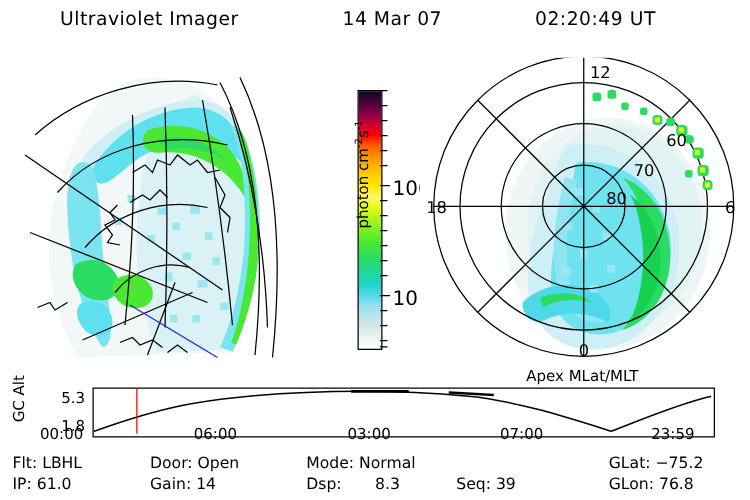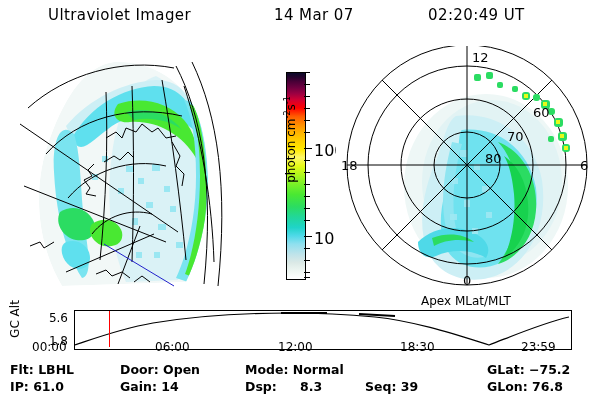--- a/index.html
+++ b/index.html
@@ -78,21 +78,21 @@
   .orbit-ylab{
     position:absolute;left:-16px;top:18px;width:62px;
     transform:rotate(-90deg);transform-origin:center center;
     font-size:12px;text-align:center;white-space:nowrap;
   }
   .orbit-ytick{position:absolute;font-size:12px;white-space:nowrap;text-align:right;width:34px;}
   .orbit-xtick{position:absolute;font-size:12px;white-space:nowrap;top:46px;}
   .orbit-marker{position:absolute;width:1px;background:#ff0000;}
 
   
-  .status{position:absolute;left:0;top:362px;width:600px;height:38px;font-weight:bold;}
+  .status{position:absolute;left:0;top:362px;width:600px;height:38px;}
   .status span{position:absolute;font-size:12.5px;white-space:nowrap;}
   .st-r0{top:0px;}
   .st-r1{top:17px;}
   .c0{left:10px;}  .c1{left:120px;} .c2{left:245px;}
   .c3{left:365px;} .c4{left:487px;}
   .c2v{left:300px;}
 </style>
 </head>
 <body>
 
@@ -314,38 +314,38 @@
       <text x="197" y="71" font-size="13" font-family="DejaVu Sans, sans-serif" fill="#000">60</text>
       <text x="171" y="95" font-size="13" font-family="DejaVu Sans, sans-serif" fill="#000">70</text>
       <text x="149" y="117" font-size="13" font-family="DejaVu Sans, sans-serif" fill="#000">80</text>
     </svg>
   </div>
 
   <div class="panel" id="orbit-panel">
     <span class="orbit-caption oc-right">Apex MLat/MLT</span>
 
     <div class="orbit-ylab">GC Alt</div>
-    <span class="orbit-ytick" style="left:34px;top:17px;">5.6</span>
+    <span class="orbit-ytick" style="left:34px;top:17px;">5.3</span>
     <span class="orbit-ytick" style="left:34px;top:40px;">1.8</span>
 
     <div class="orbit-box">
       <svg width="494" height="36" viewBox="0 0 494 36">
         <path d="M0,34 C18,28 44,18 78,12 C120,5 170,2 214,2
                  C250,2 268,3 300,6 C340,10 382,24 414,34
                  C440,24 468,12 494,6" fill="none" stroke="#000" stroke-width="1.2"></path>
         <path d="M206,2 L252,2" stroke="#000" stroke-width="2.2" fill="none"></path>
         <path d="M284,3 L320,5" stroke="#000" stroke-width="2.2" fill="none"></path>
       </svg>
     </div>
     <div class="orbit-marker" style="left:109px;top:17px;height:36px;"></div>
 
     <span class="orbit-xtick" style="left:32px;">00:00</span>
     <span class="orbit-xtick" style="left:155px;">06:00</span>
-    <span class="orbit-xtick" style="left:278px;">12:00</span>
-    <span class="orbit-xtick" style="left:400px;">18:30</span>
+    <span class="orbit-xtick" style="left:278px;">03:00</span>
+    <span class="orbit-xtick" style="left:400px;">07:00</span>
     <span class="orbit-xtick" style="left:521px;">23:59</span>
   </div>
 
   <div class="status">
     <span class="st-r0 c0">Flt: LBHL</span>
     <span class="st-r0 c2">Mode: Normal</span>
     <span class="st-r0 c1">Door: Open</span>
     <span class="st-r0 c4">GLat: −75.2</span>
 
     <span class="st-r1 c0">IP: 61.0</span>

